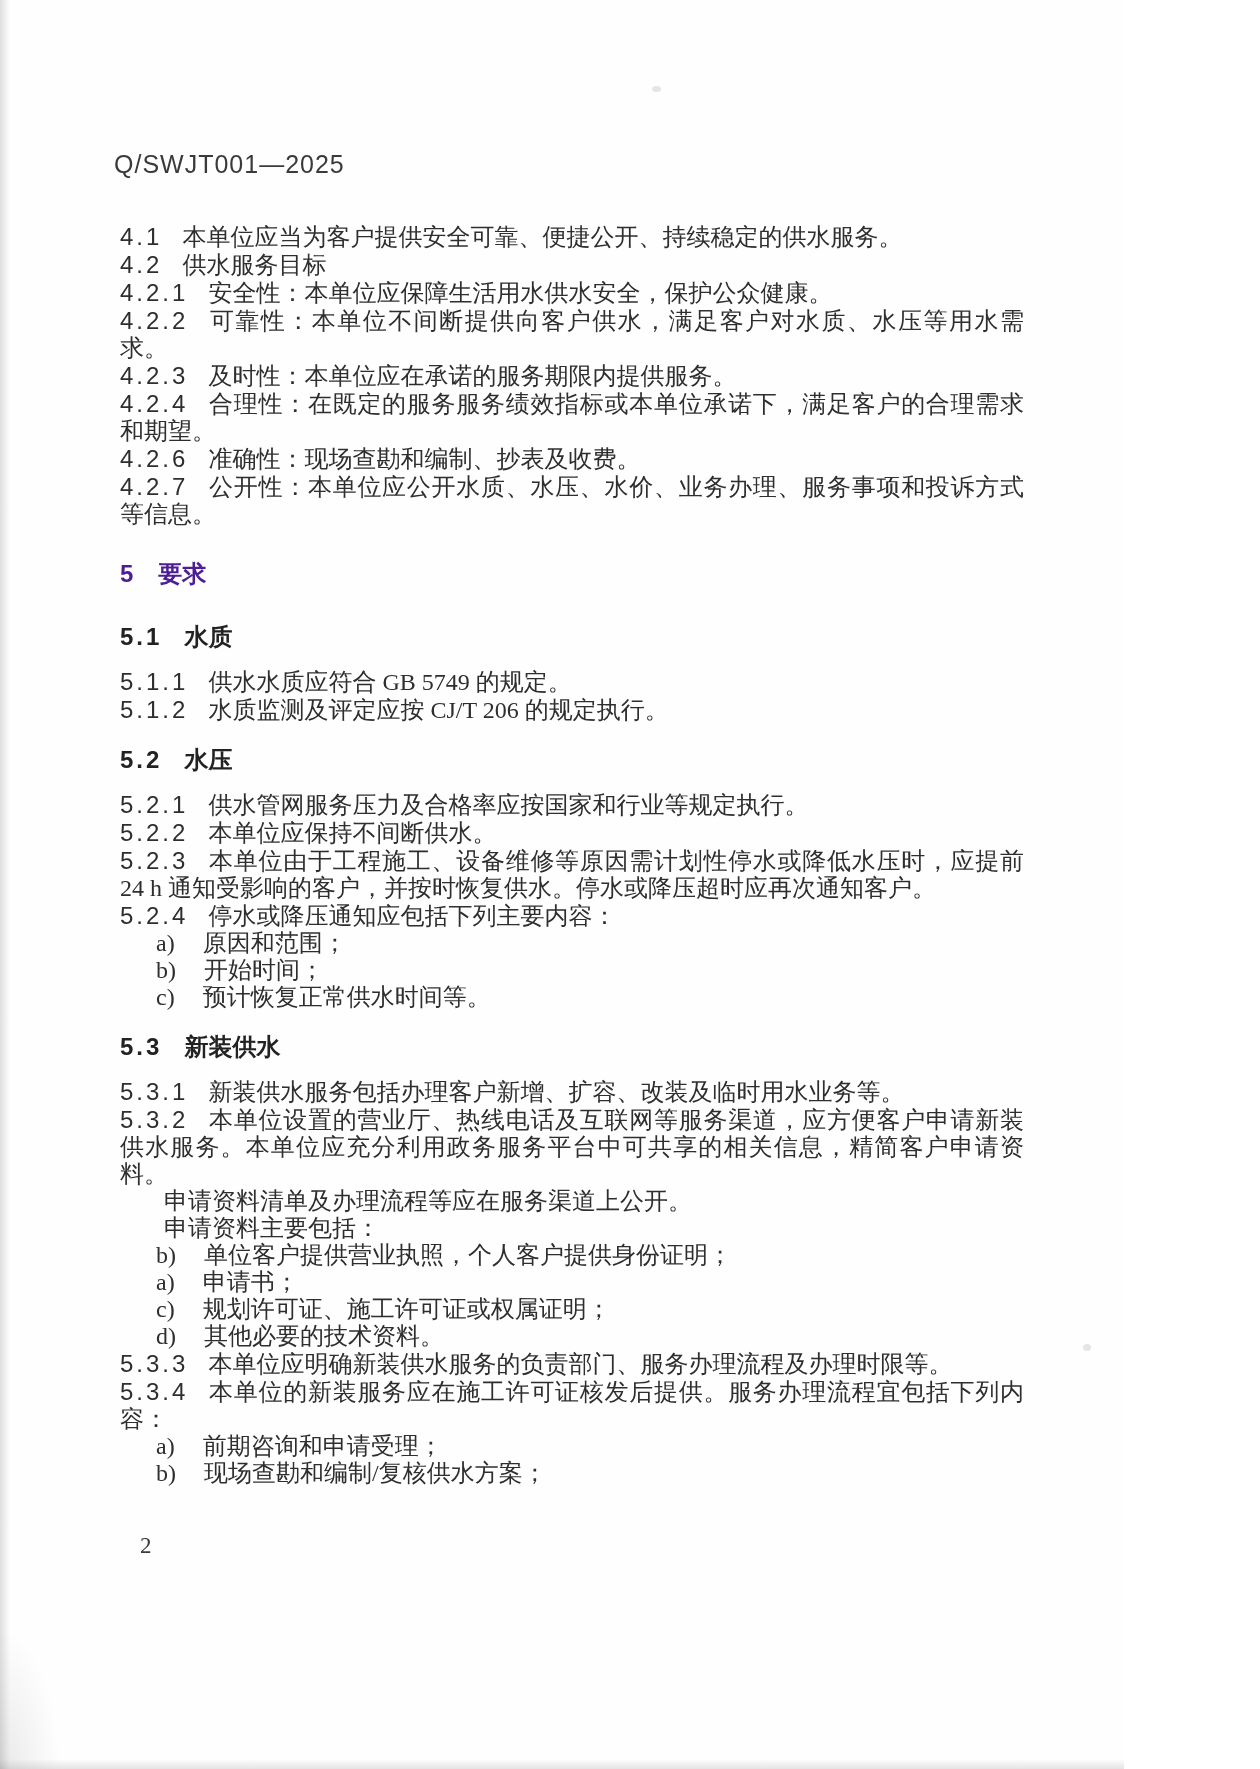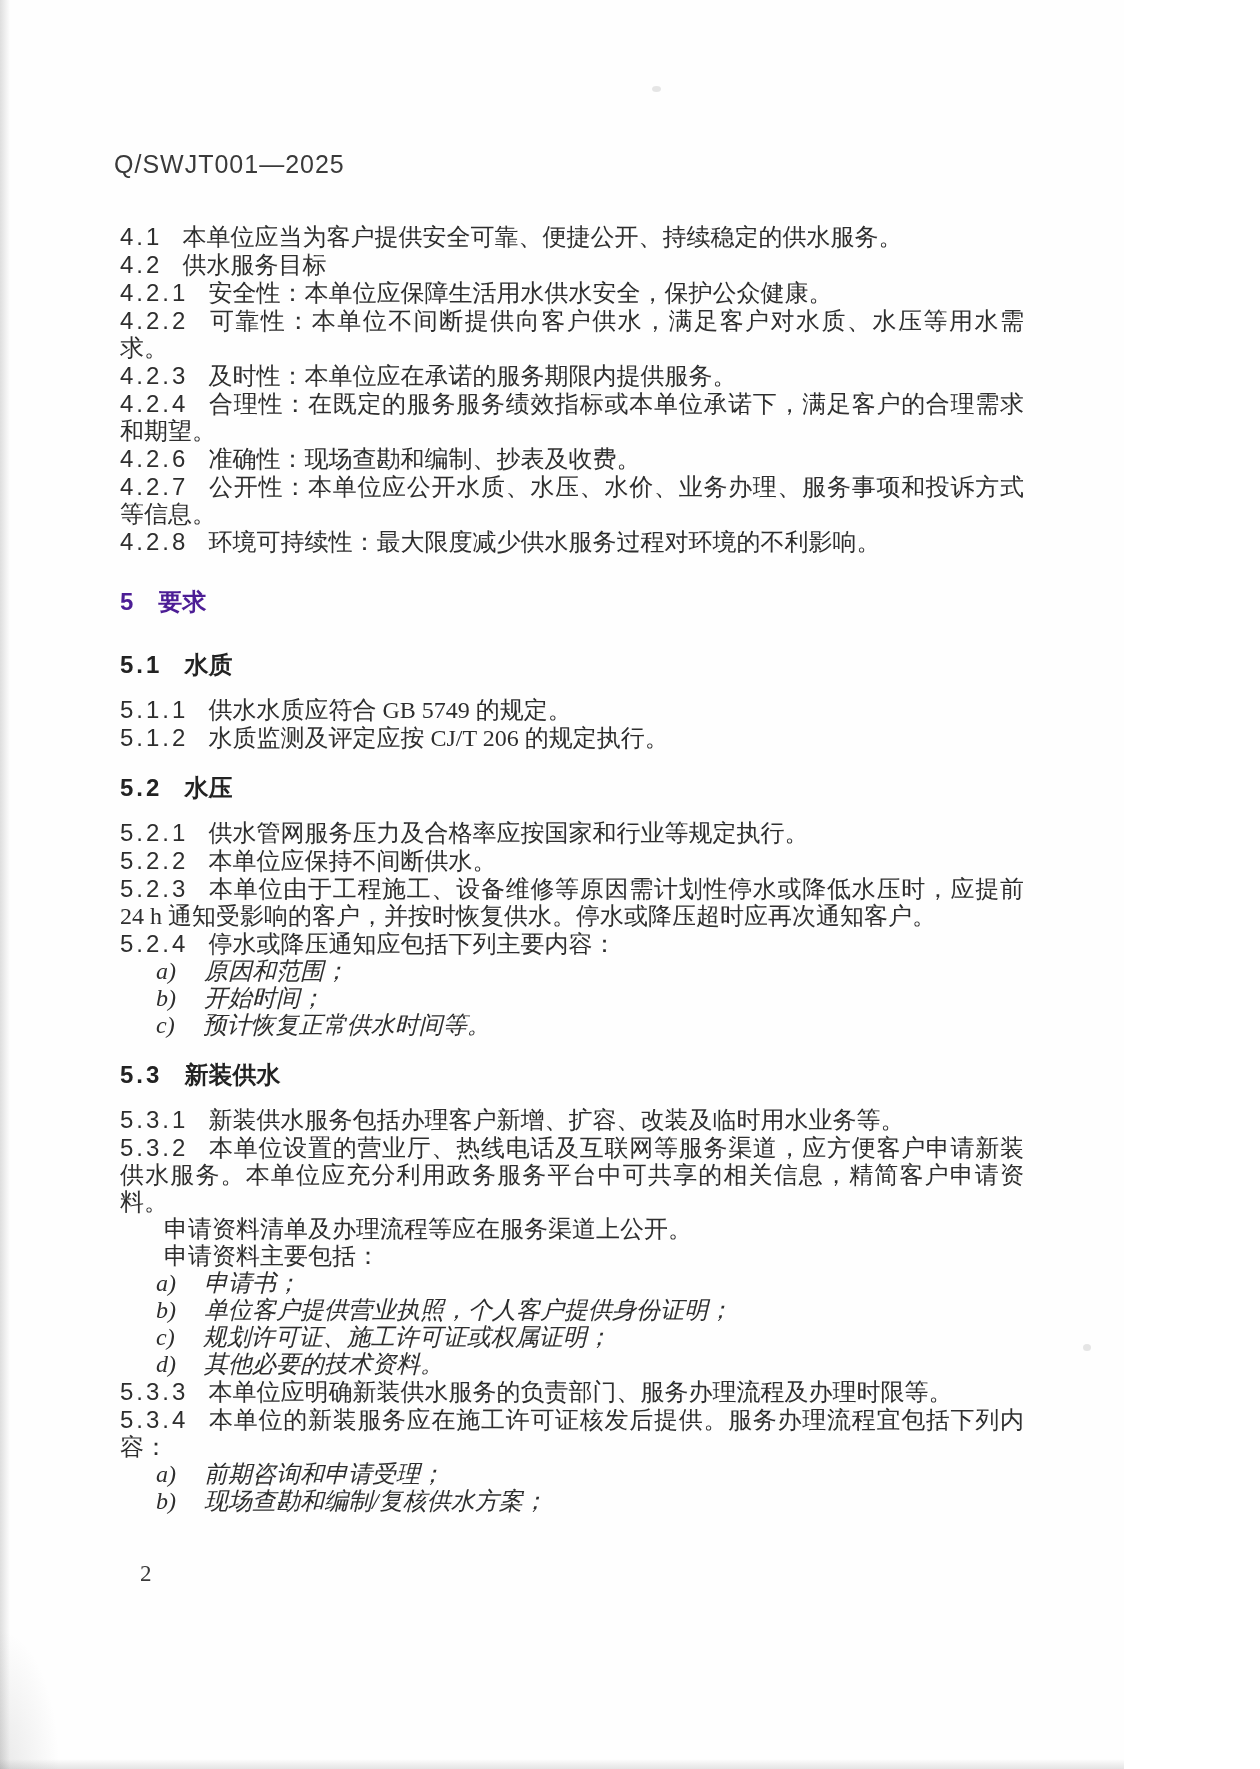--- a/index.html
+++ b/index.html
@@ -54,21 +54,20 @@
     font-family: "Liberation Sans", "DejaVu Sans", sans-serif;
     font-weight: bold;
     color: #222222;
   }
   .heading1 .num, .heading2 .num {
     font-weight: bold;
     margin-right: 22px;
   }
   .list {
     padding-left: 36px;
-    font-style: italic;
   }
   .list .num {
     font-family: "Liberation Serif", "DejaVu Serif", serif;
     letter-spacing: 0;
     margin-right: 28px;
   }
   .indent {
     padding-left: 44px;
   }
   .pagenum {
@@ -126,21 +125,20 @@
 
   <div class="para clause"><span class="num">4.2.3</span><span class="txt">及时性：本单位应在承诺的服务期限内提供服务。</span></div>
 
   <div class="para clause"><span class="num">4.2.4</span><span class="txt">合理性：在既定的服务服务绩效指标或本单位承诺下，满足客户的合理需求和期望。</span></div>
 
 
   <div class="para clause"><span class="num">4.2.6</span><span class="txt">准确性：现场查勘和编制、抄表及收费。</span></div>
 
   <div class="para clause"><span class="num">4.2.7</span><span class="txt">公开性：本单位应公开水质、水压、水价、业务办理、服务事项和投诉方式等信息。</span></div>
 
-  <div class="para clause"><span class="num">4.2.8</span><span class="txt">环境可持续性：最大限度减少供水服务过程对环境的不利影响。</span></div>
 
   <div class="para heading1"><span class="num">5</span><span class="txt">要求</span></div>
 
   <div class="para heading2"><span class="num">5.1</span><span class="txt">水质</span></div>
 
   <div class="para clause"><span class="num">5.1.1</span><span class="txt">供水水质应符合 GB 5749 的规定。</span></div>
 
   <div class="para clause"><span class="num">5.1.2</span><span class="txt">水质监测及评定应按 CJ/T 206 的规定执行。</span></div>
 
   <div class="para heading2"><span class="num">5.2</span><span class="txt">水压</span></div>
@@ -162,23 +160,23 @@
   <div class="para heading2"><span class="num">5.3</span><span class="txt">新装供水</span></div>
 
   <div class="para clause"><span class="num">5.3.1</span><span class="txt">新装供水服务包括办理客户新增、扩容、改装及临时用水业务等。</span></div>
 
   <div class="para clause"><span class="num">5.3.2</span><span class="txt">本单位设置的营业厅、热线电话及互联网等服务渠道，应方便客户申请新装供水服务。本单位应充分利用政务服务平台中可共享的相关信息，精简客户申请资料。</span></div>
 
   <div class="para indent"><span class="txt">申请资料清单及办理流程等应在服务渠道上公开。</span></div>
 
   <div class="para indent"><span class="txt">申请资料主要包括：</span></div>
 
+  <div class="para list"><span class="num">b)</span><span class="txt">单位客户提供营业执照，个人客户提供身份证明；</span></div>
+
   <div class="para list"><span class="num">a)</span><span class="txt">申请书；</span></div>
-
-  <div class="para list"><span class="num">b)</span><span class="txt">单位客户提供营业执照，个人客户提供身份证明；</span></div>
 
   <div class="para list"><span class="num">c)</span><span class="txt">规划许可证、施工许可证或权属证明；</span></div>
 
   <div class="para list"><span class="num">d)</span><span class="txt">其他必要的技术资料。</span></div>
 
   <div class="para clause"><span class="num">5.3.3</span><span class="txt">本单位应明确新装供水服务的负责部门、服务办理流程及办理时限等。</span></div>
 
   <div class="para clause"><span class="num">5.3.4</span><span class="txt">本单位的新装服务应在施工许可证核发后提供。服务办理流程宜包括下列内容：</span></div>
 
   <div class="para list"><span class="num">a)</span><span class="txt">前期咨询和申请受理；</span></div>

